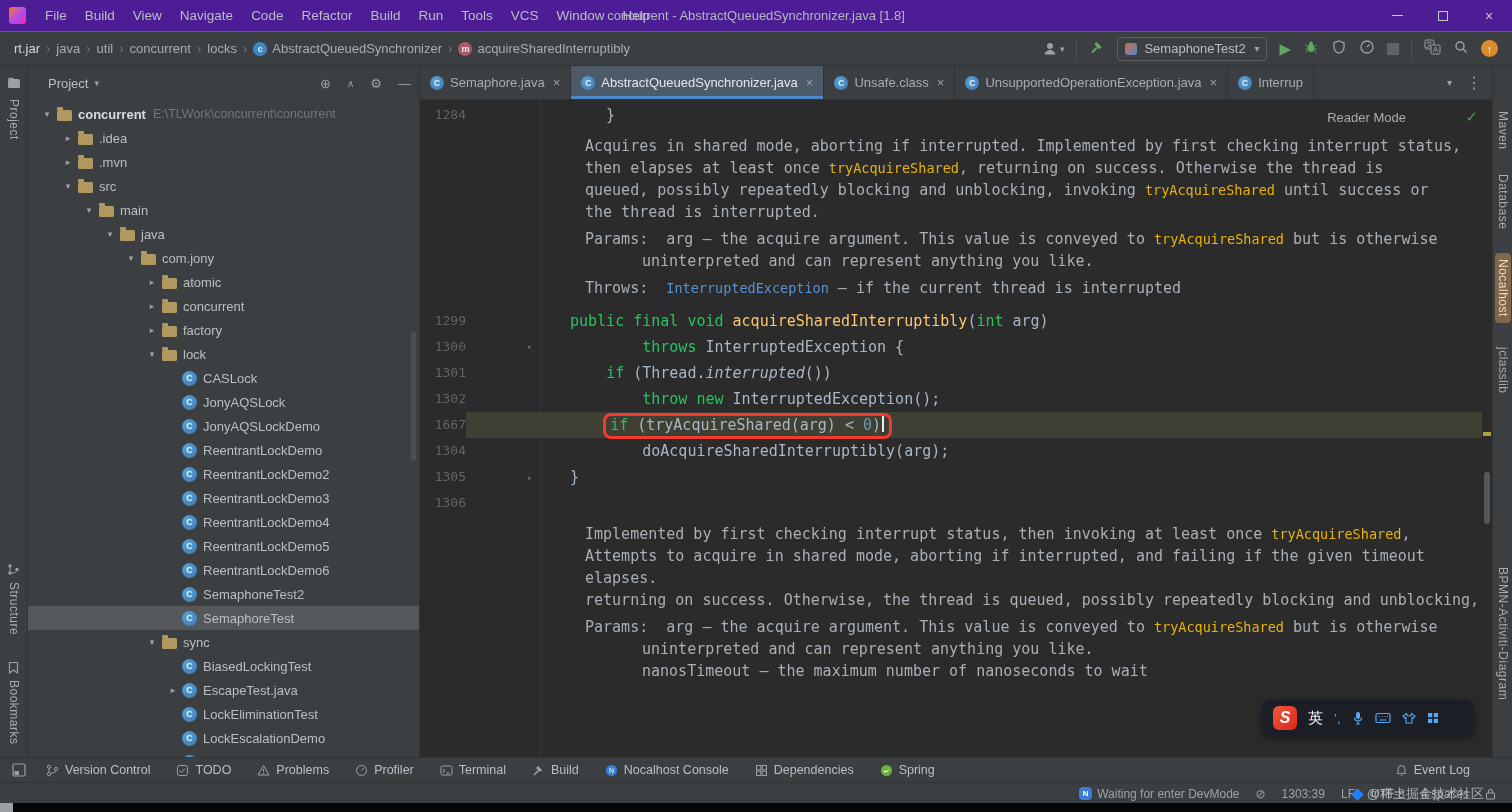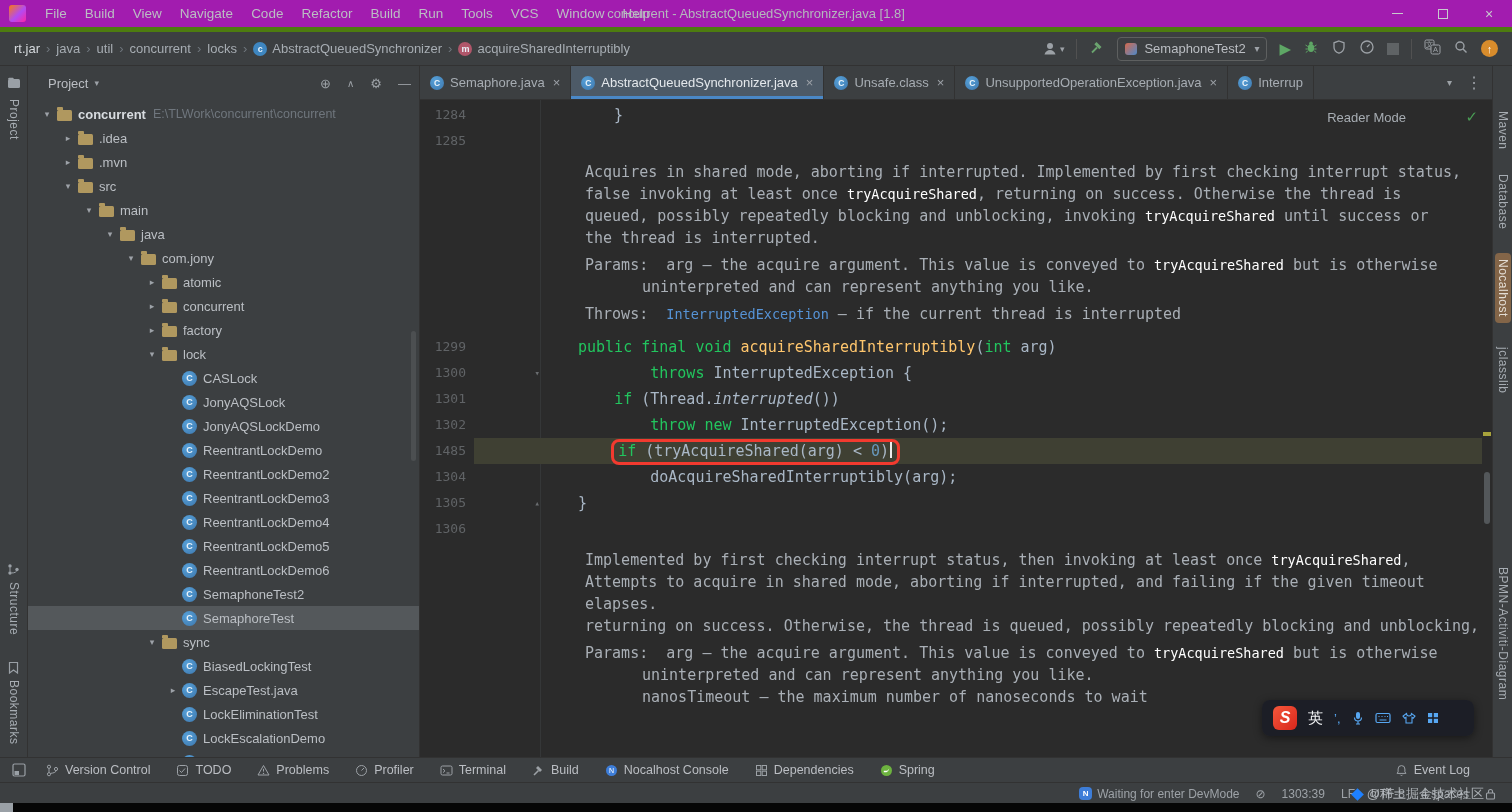--- a/index.html
+++ b/index.html
@@ -1,20 +1,20 @@
 <!DOCTYPE html>
 <html><head>
 <meta charset="utf-8">
 <style>
   *{margin:0;padding:0;box-sizing:border-box;}
   html,body{width:1512px;height:812px;overflow:hidden;background:#2B2B2B;font-family:"Liberation Sans",sans-serif;}
   .app{position:absolute;inset:0;width:1512px;height:812px;background:#3C3F41;color:#BBBEC3;}
 
   
-  .titlebar{position:absolute;top:0;left:0;right:0;height:32px;background:#a21caf;border-bottom:5px solid #4d7c0f;display:flex;align-items:center;}
+  .titlebar{position:absolute;top:0;left:0;right:0;height:32px;background:#4c1d95;border-bottom:1px solid #4d7c0f;display:flex;align-items:center;}
   .applogo{width:17px;height:17px;margin:0 10px 0 9px;border-radius:3px;background:linear-gradient(135deg,#F97A12,#B24BF3 55%,#FC25A1);}
   .menu{padding:0 9px;font-size:13.5px;color:#BBBEC3;line-height:31px;}
   .wintitle{position:absolute;left:0;right:0;text-align:center;font-size:13px;color:#B4B8BC;pointer-events:none;}
   .winbtns{margin-left:auto;display:flex;height:32px;}
   .winbtn{width:46px;height:32px;display:flex;align-items:center;justify-content:center;color:#C7CACD;font-size:14px;}
   .minbar{width:11px;height:1.5px;background:#C7CACD;display:inline-block;}
   .maxbox{width:10px;height:10px;border:1.3px solid #C7CACD;display:inline-block;}
 
   
   .navbar{position:absolute;top:32px;left:0;right:0;height:34px;background:#3C3F41;border-bottom:1px solid #323232;display:flex;align-items:center;padding-left:14px;}
@@ -66,39 +66,39 @@
   .tabslist{display:flex;}
   .tab{display:inline-flex;align-items:center;padding:0 10px;border-right:1px solid #323232;color:#A7ADB3;font-size:13px;white-space:nowrap;}
   .tab .cicon{width:14px;height:14px;border-radius:50%;background:radial-gradient(circle at 35% 30%,#56A0D8,#3E78AE);color:#EAF3FA;font-size:8.5px;font-weight:bold;display:inline-flex;align-items:center;justify-content:center;margin-right:6px;}
   .tab.active{background:#4D5A67;color:#E4E8EC;box-shadow:inset 0 -3px 0 #4A88C7;}
   .tclose{margin-left:8px;color:#9DA2A8;font-size:13px;}
   .tab.trunc .tlab{max-width:62px;overflow:hidden;}
   .tabs-right{margin-left:auto;display:flex;align-items:center;gap:14px;padding-right:10px;color:#9CA1A6;}
 
   .codewrap{position:absolute;top:34px;left:0;right:10px;bottom:0;overflow:hidden;padding-top:2px;font-family:"DejaVu Sans Mono",monospace;}
   .gutterline{position:absolute;left:120px;top:0;bottom:0;width:1px;background:#353738;}
-  .cline{display:flex;height:26px;line-height:26px;position:relative;gap:8px;}
+  .cline{display:flex;height:26px;line-height:26px;position:relative;}
   .lnum{flex:0 0 46px;text-align:right;color:#606366;font-size:13px;}
   .rest{flex:1;display:flex;}
   .fold{flex:0 0 74px;text-align:right;padding-right:8px;color:#6A6D70;font-size:9px;}
   .ctext{white-space:pre;padding-left:30px;font-size:15px;color:#A9B7C6;}
   .cline.cur .rest{background:#3F4033;}
   .tk-k{color:#22c55e;}
   .tk-fn{color:#FFC66D;}
   .tk-p{color:#A9B7C6;}
   .tk-n{color:#6897BB;}
   .tk-pi{color:#A9B7C6;font-style:italic;}
   .redbox{display:inline-block;border:3px solid #F23A2F;border-radius:8px;line-height:19px;padding:0 5px 1px 4px;margin:-4px -3px;}
   .caret{display:inline-block;width:2px;height:16px;background:#ECECEC;vertical-align:-2px;margin-left:1px;}
   .docblock{margin:7px 0 9px 165px;font-size:15px;line-height:22px;color:#A9AFB6;}
   .dline{white-space:pre-wrap;}
   .dline.gap{margin-top:5px;}
   .dline.ind1{padding-left:57px;}
   .tk-d{color:#A9AFB6;margin-top:24px;}
-  .tk-dc{font-family:"DejaVu Sans Mono",monospace;font-size:13.5px;color:#ffffff;}
+  .tk-dc{font-family:"DejaVu Sans Mono",monospace;font-size:13.5px;color:#eab308;}
   .tk-dl{font-family:"DejaVu Sans Mono",monospace;font-size:13.5px;color:#5693D6;}
   .readermode{position:absolute;top:44px;right:86px;font-size:13px;color:#A7ADB3;}
   .inspectok{position:absolute;top:42px;right:14px;color:#499C54;font-size:15px;}
   .vscroll{position:absolute;right:0;top:34px;bottom:0;width:10px;}
   .vthumb{position:absolute;right:2px;top:372px;width:6px;height:52px;background:#53575A;border-radius:3px;}
   .vmark{position:absolute;right:1px;top:332px;width:8px;height:4px;background:#A8A33C;}
 
   
   .bottombar{position:absolute;left:0;right:0;bottom:30px;height:25px;background:#3C3F41;border-top:1px solid #323232;display:flex;align-items:center;padding:0 12px;font-size:12.5px;color:#BBBEC3;}
   .btool{display:inline-flex;align-items:center;margin-right:26px;white-space:nowrap;}
@@ -452,30 +452,23 @@
       <div class="codewrap">
         <div class="gutterline"></div>
         <div>
             <div class="cline">
               <span class="lnum">1284</span>
               <span class="rest">
                 <span class="fold"></span>
                 <span class="ctext"><span class="tk-p">    }</span></span>
               </span>
             </div>
-            <div class="cline">
-              <span class="lnum">1285</span>
-              <span class="rest">
-                <span class="fold"></span>
-                <span class="ctext"></span>
-              </span>
-            </div>
             <div class="docblock">
               <div class="dline"><span class="tk-d">Acquires in shared mode, aborting if interrupted. Implemented by first checking interrupt status,</span></div>
-              <div class="dline"><span class="tk-d">false invoking at least once </span><span class="tk-dc">tryAcquireShared</span><span class="tk-d">, returning on success. Otherwise the thread is</span></div>
+              <div class="dline"><span class="tk-d">then elapses at least once </span><span class="tk-dc">tryAcquireShared</span><span class="tk-d">, returning on success. Otherwise the thread is</span></div>
               <div class="dline"><span class="tk-d">queued, possibly repeatedly blocking and unblocking, invoking </span><span class="tk-dc">tryAcquireShared</span><span class="tk-d"> until success or</span></div>
               <div class="dline"><span class="tk-d">the thread is interrupted.</span></div>
               <div class="dline gap"><span class="tk-d">Params:  </span><span class="tk-d">arg – the acquire argument. This value is conveyed to </span><span class="tk-dc">tryAcquireShared</span><span class="tk-d"> but is otherwise</span></div>
               <div class="dline ind1"><span class="tk-d">uninterpreted and can represent anything you like.</span></div>
               <div class="dline gap"><span class="tk-d">Throws:  </span><span class="tk-dl">InterruptedException</span><span class="tk-d"> – if the current thread is interrupted</span></div>
             </div>
             <div class="cline">
               <span class="lnum">1299</span>
               <span class="rest">
                 <span class="fold"></span>
@@ -497,21 +490,21 @@
               </span>
             </div>
             <div class="cline">
               <span class="lnum">1302</span>
               <span class="rest">
                 <span class="fold"></span>
                 <span class="ctext"><span class="tk-p">        </span><span class="tk-k">throw new</span><span class="tk-p"> InterruptedException();</span></span>
               </span>
             </div>
             <div class="cline cur">
-              <span class="lnum">1485</span>
+              <span class="lnum">1667</span>
               <span class="rest">
                 <span class="fold"></span>
                 <span class="ctext"><span class="tk-p">    </span><span class="redbox"><span class="tk-k">if</span><span class="tk-p"> (tryAcquireShared(arg) &lt; </span><span class="tk-n">0</span><span class="tk-p">)</span><span class="caret"></span></span></span>
               </span>
             </div>
             <div class="cline">
               <span class="lnum">1304</span>
               <span class="rest">
                 <span class="fold"></span>
                 <span class="ctext"><span class="tk-p">        doAcquireSharedInterruptibly(arg);</span></span>

